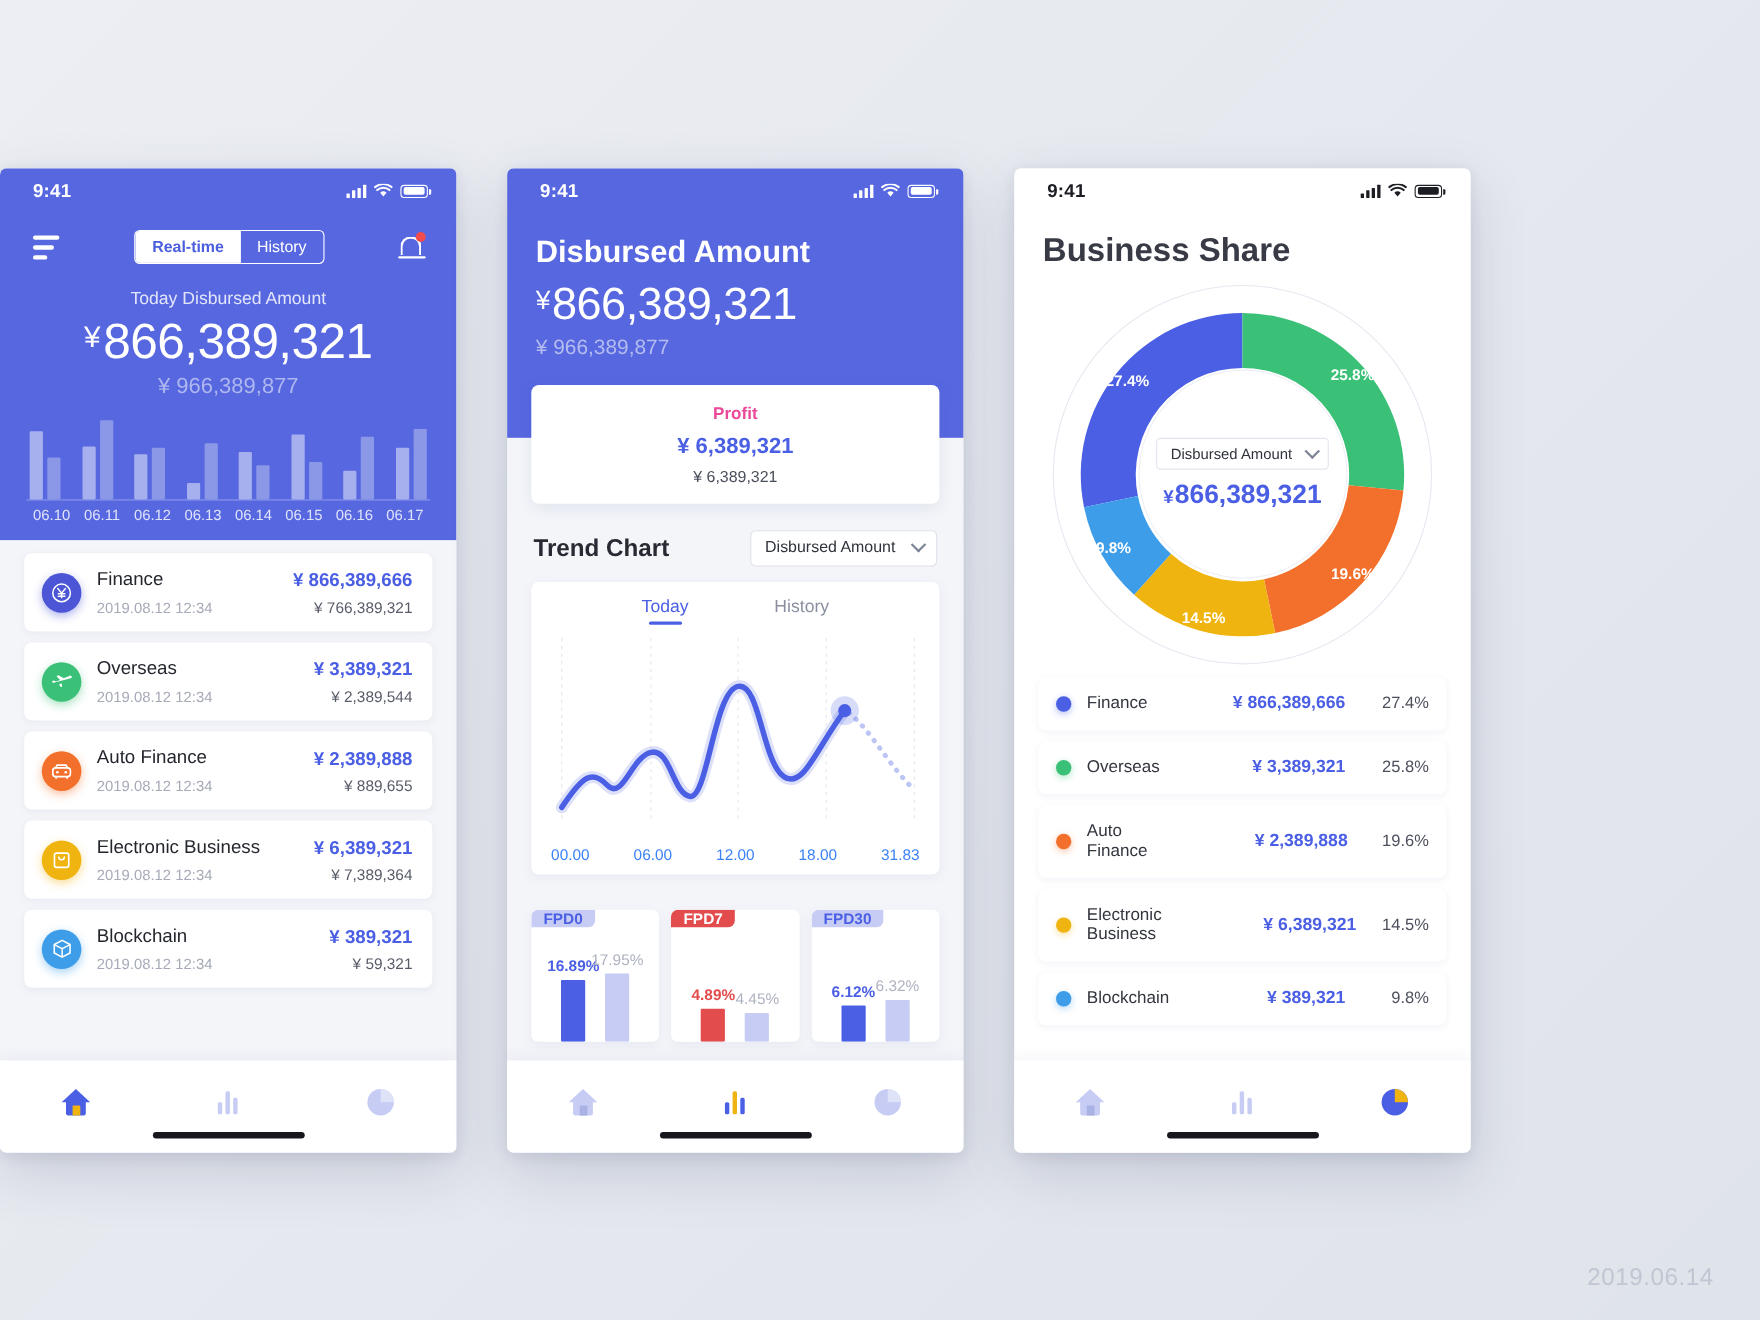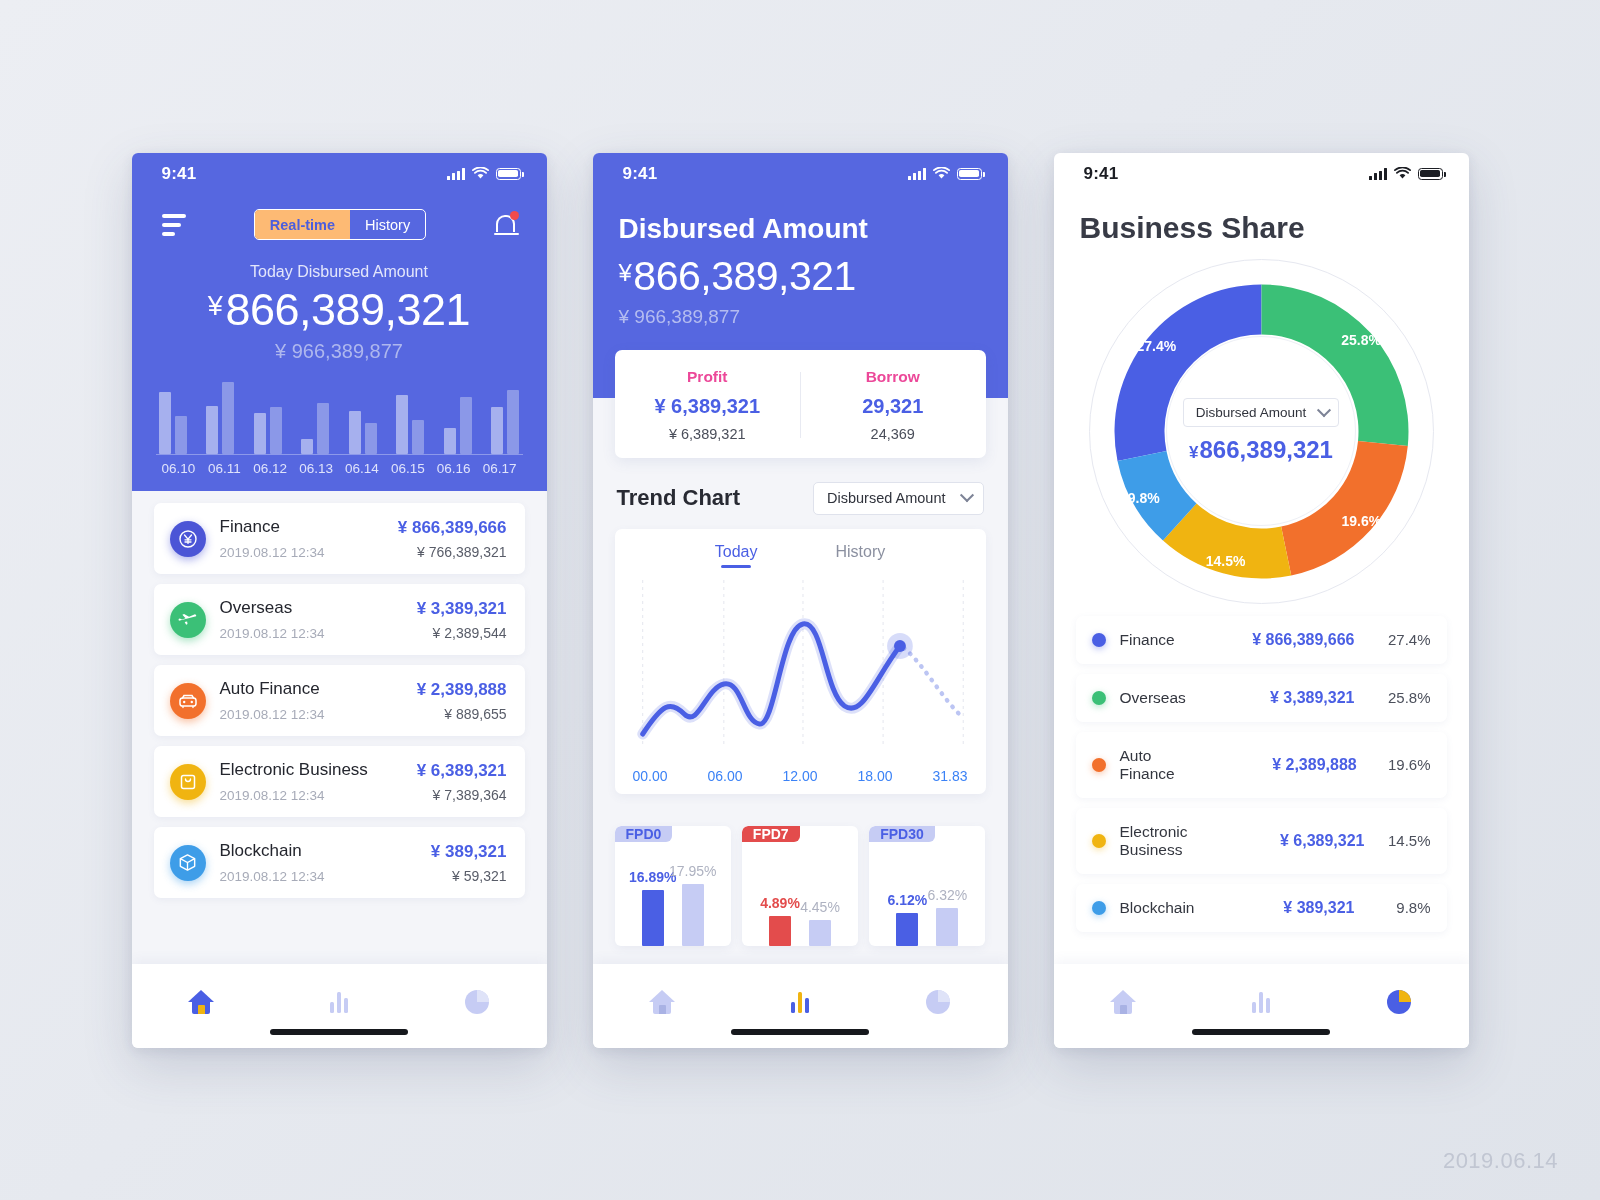--- a/index.html
+++ b/index.html
@@ -5,21 +5,21 @@
   * { box-sizing: border-box; margin: 0; padding: 0; }
   body {
     width: 1600px; height: 1200px;
     background: linear-gradient(135deg, #eceef3 0%, #e6e9ef 45%, #dfe3ea 100%);
     font-family: "Liberation Sans", sans-serif;
     overflow: hidden;
     position: relative;
   }
   .stage {
     position: absolute; inset: 0;
-    display: flex; align-items: center; justify-content: center;
+    display: flex; align-items: center; 
     gap: 46px;
   }
   .phone {
     width: 415px; height: 895px;
     background: #f4f5f9;
     border-radius: 6px;
     position: relative;
     overflow: hidden;
     box-shadow: 0 18px 50px rgba(60,70,110,.18), 0 3px 12px rgba(60,70,110,.10);
     flex: 0 0 auto;
@@ -49,21 +49,21 @@
   .p1-topbar { display:flex; align-items:center; justify-content:space-between;
                padding: 8px 28px 0; height: 52px; }
   .hamburger { display:flex; flex-direction:column; gap:5px; cursor:pointer; padding:4px 2px;}
   .hamburger span { height:4px; background:#fff; border-radius:2px; display:block;}
   .hamburger span:nth-child(1){width:24px}
   .hamburger span:nth-child(2){width:19px}
   .hamburger span:nth-child(3){width:13px}
   .seg { display:flex; border:1.5px solid #fff; border-radius:5px; overflow:hidden; height:31px;}
   .seg div { padding: 0 15px; display:flex; align-items:center; font-size:14.5px;
              font-weight:bold; cursor:pointer; }
-  .seg .on { background:#fdba74; color:#4b5ede; }
+  .seg .on { background:#ffffff; color:#4b5ede; }
   .seg .off { background:transparent; color:#fff; font-weight:normal; }
   .bell-wrap { position:relative; width:26px; height:28px; }
   .bell { position:absolute; left:3px; top:4px; width:19px; height:17px;
           border:2px solid #fff; border-radius:9px 9px 0 0; border-bottom:none;}
   .bell::after { content:""; position:absolute; left:-4px; bottom:-3px; width:25px;
           height:2px; background:#fff; border-radius:1px;}
   .bell-dot { position:absolute; right:0; top:0; width:9px; height:9px;
           background:#f24b4b; border-radius:50%;}
   .p1-label { text-align:center; color:#e3e6fb; font-size:16px; margin-top:16px;}
   .p1-big { text-align:center; color:#fff; margin-top:4px;
@@ -440,25 +440,20 @@
       </div>
       <div class="p2-sub">¥ 966,389,877</div>
     </div>
 
     <div class="p2-stats" id="p2-stats">
         <div class="p2-stat">
           <div class="lbl">Profit</div>
           <div class="val">¥ 6,389,321</div>
           <div class="sml">¥ 6,389,321</div>
         </div>
-        <div class="p2-stat">
-          <div class="lbl">Borrow</div>
-          <div class="val">29,321</div>
-          <div class="sml">24,369</div>
-        </div>
       </div>
 
     <div class="sec-head">
       <div class="sec-title">Trend Chart</div>
       <div class="selector">
         <span>Disbursed Amount</span>
         <span class="chev"></span>
       </div>
     </div>
 

